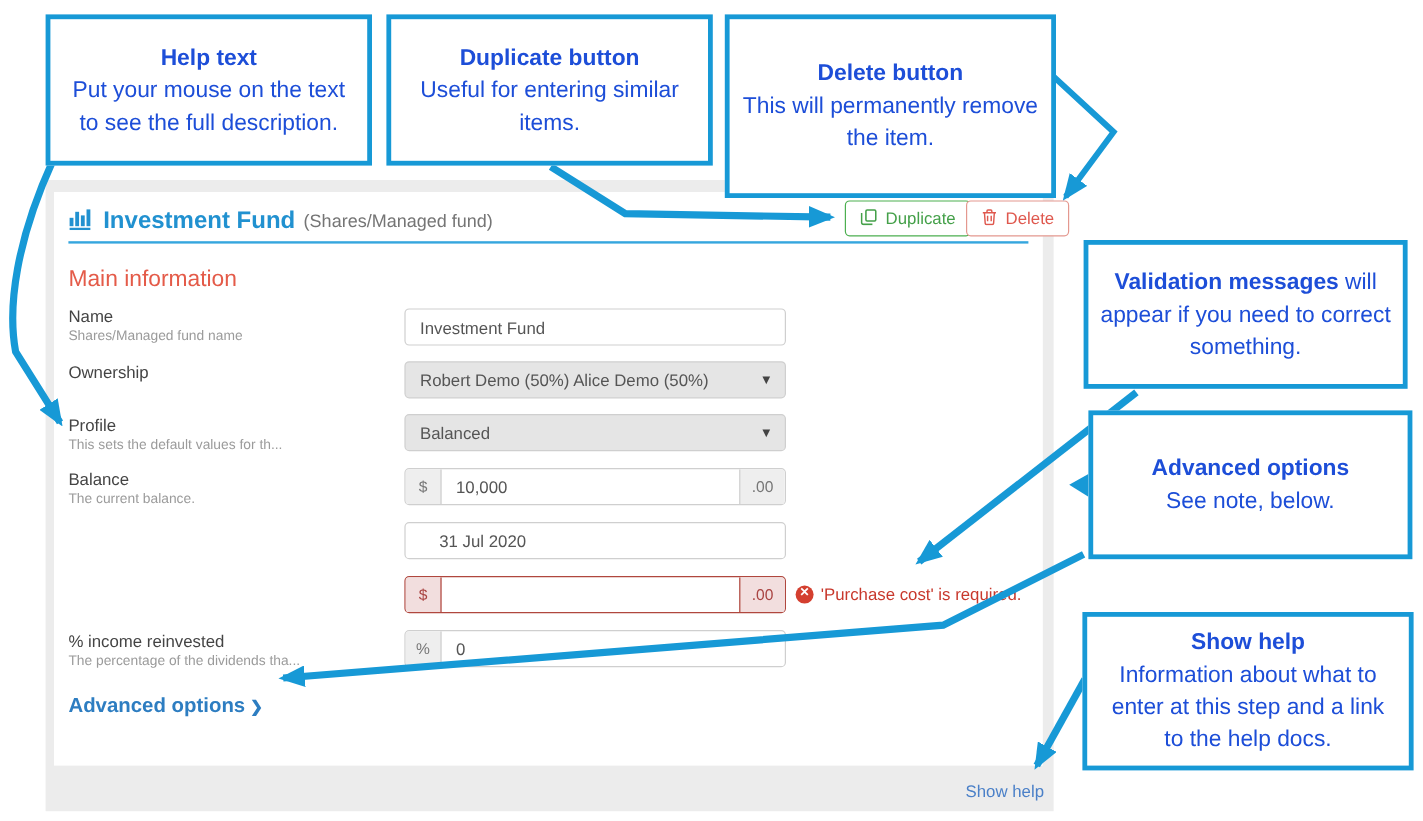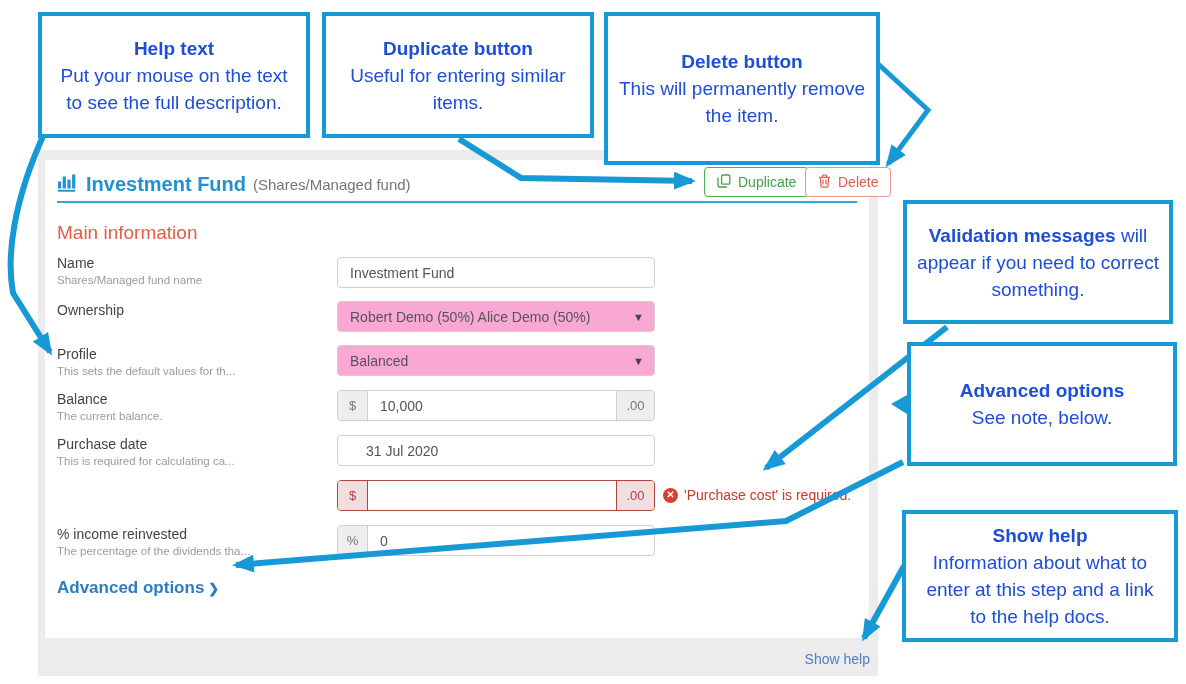--- a/index.html
+++ b/index.html
@@ -40,21 +40,21 @@
   .section-title { position:absolute; left:12px; top:62px; font-size:19px; color:#e45b49; }
 
   .lbl { position:absolute; left:12px; width:272px; }
   .lbl .l1 { font-size:14px; color:#444; }
   .lbl .l2 { font-size:11.5px; color:#9b9b9b; margin-top:3px; }
   .lbl.err .l1 { color:#a8443c; }
 
   .inp, .sel, .grp { position:absolute; left:292px; width:318px; height:31px; }
   .inp { border:1px solid #cfcfcf; border-radius:4px; padding:0 12px; font-size:14px; color:#555;
          font-family:inherit; background:#fff; outline:none; }
-  .sel { border:1px solid #cfcfcf; border-radius:4px; background:#f9a8d4; display:flex; align-items:center;
+  .sel { border:1px solid #cfcfcf; border-radius:4px; background:#e5e5e5; display:flex; align-items:center;
          justify-content:space-between; padding:0 10px 0 12px; font-size:14px; color:#555; cursor:pointer; }
   .sel .caret { font-size:11px; color:#444; }
   .grp { display:flex; border:1px solid #cfcfcf; border-radius:4px; background:#fff; overflow:hidden; }
   .grp .addon { background:#eeeeee; color:#777; display:flex; align-items:center; justify-content:center; font-size:13px; }
   .grp .pre { width:30px; border-right:1px solid #cfcfcf; }
   .grp .suf { width:38px; border-left:1px solid #cfcfcf; }
   .grp input { border:none; flex:1; min-width:0; padding:0 12px; font-size:14px; color:#555; font-family:inherit; outline:none; background:transparent; }
   .grp.error { border-color:#b0473e; }
   .grp.error .addon { background:#f2dede; color:#a94442; }
   .grp.error .pre { border-right-color:#b0473e; }
@@ -187,24 +187,20 @@
       <div class="lbl" style="top:231px">
         <div class="l1">Balance</div>
         <div class="l2">The current balance.</div>
       </div>
       <div class="grp" style="top:230px">
         <span class="addon pre">$</span>
         <input type="text" value="10,000" style="">
         <span class="addon suf">.00</span>
       </div>
 
-      <div class="lbl" style="top:276px">
-        <div class="l1">Purchase date</div>
-        <div class="l2">This is required for calculating ca...</div>
-      </div>
       <input class="inp" style="top: 275px; padding-left: 28px;" type="text" value="31 Jul 2020">
 
       <div class="grp error" style="top:320px">
         <span class="addon pre">$</span>
         <input type="text" value="" style="">
         <span class="addon suf">.00</span>
       </div>
       <div class="vmsg">
         <span class="xicon">✕</span>
         <span class="txt">'Purchase cost' is required.</span>

